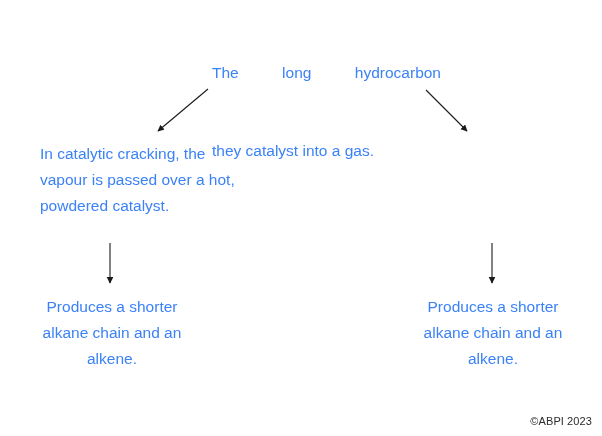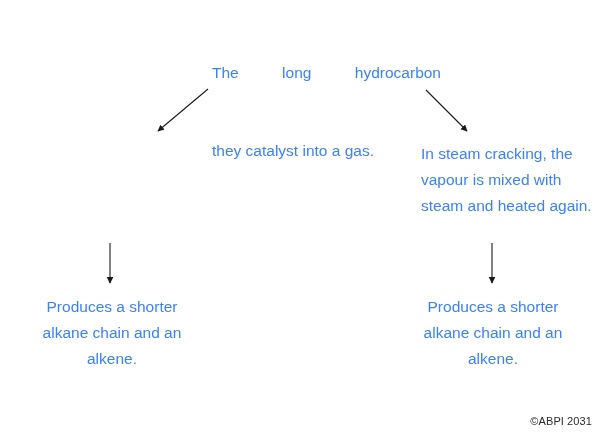--- a/index.html
+++ b/index.html
@@ -114,22 +114,22 @@
 
     <line x1="208" y1="89" x2="158" y2="131" stroke="#1a1a1a" stroke-width="1.1" marker-end="url(#head)"></line>
 
     <line x1="426" y1="90" x2="467" y2="131" stroke="#1a1a1a" stroke-width="1.1" marker-end="url(#head)"></line>
 
     <line x1="110" y1="243" x2="110" y2="283" stroke="#1a1a1a" stroke-width="1.1" marker-end="url(#head)"></line>
 
     <line x1="492" y1="243" x2="492" y2="283" stroke="#1a1a1a" stroke-width="1.1" marker-end="url(#head)"></line>
   </svg>
 
+  <div class="txtblock" id="catalytic-text">In catalytic cracking, the vapour is passed over a hot, powdered catalyst.</div>
 
-  <div class="txtblock" id="steam-text">In steam cracking, the vapour is mixed with steam and heated again.</div>
 
   <div class="txtblock" id="catalytic-outcome">Produces a shorter alkane chain and an alkene.</div>
 
   <div class="txtblock" id="steam-outcome">Produces a shorter alkane chain and an alkene.</div>
 
-  <div id="copyright">©ABPI 2031</div>
+  <div id="copyright">©ABPI 2023</div>
 
 </div>
 
 </body></html>

